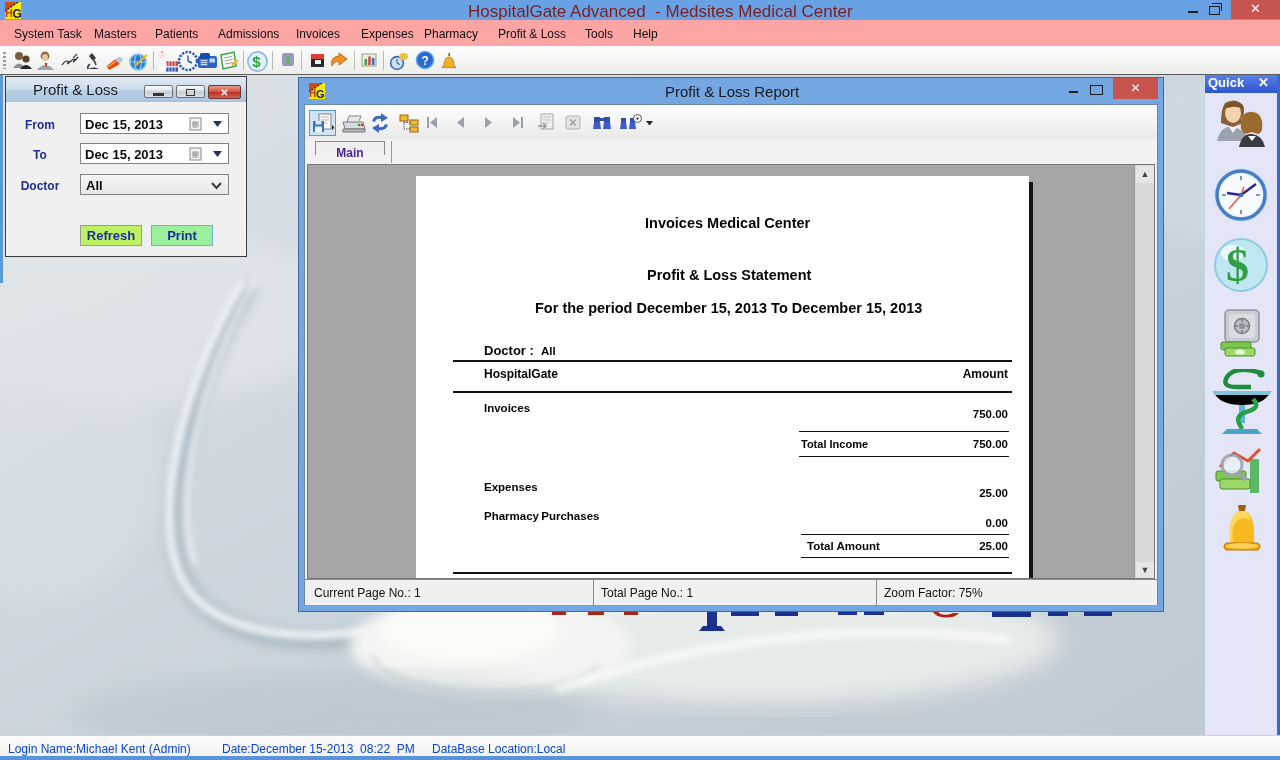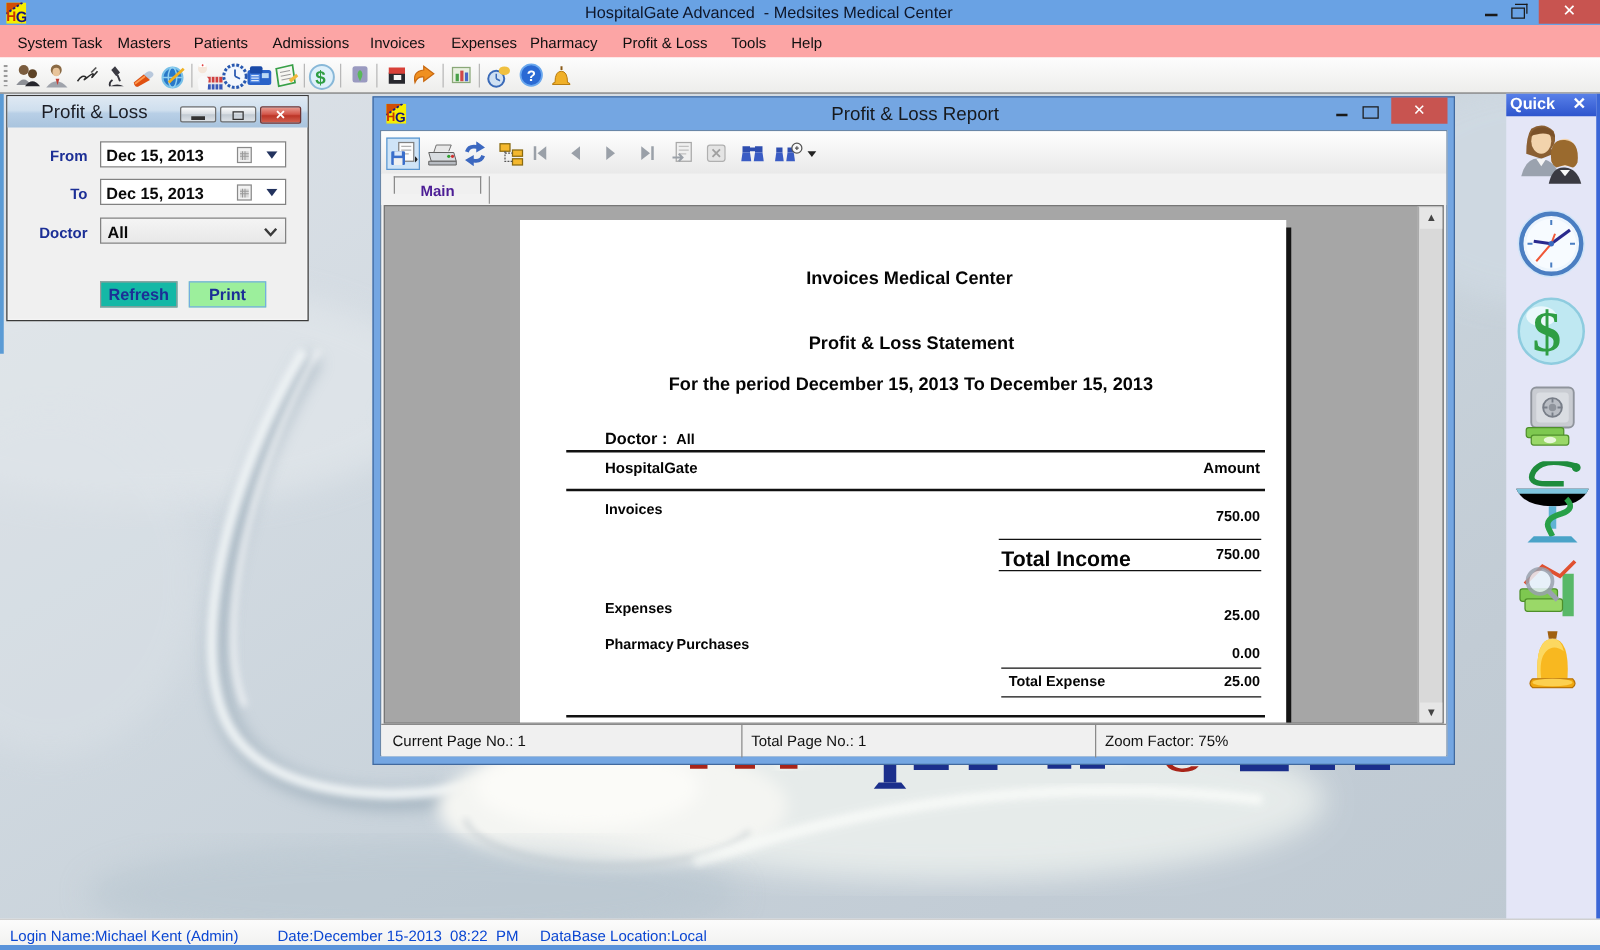--- a/index.html
+++ b/index.html
@@ -2,21 +2,21 @@
 <html><head>
 <meta charset="utf-8">
 <style>
   * { margin:0; padding:0; box-sizing:border-box; }
   html,body { width:1280px; height:760px; overflow:hidden; font-family:"Liberation Sans", sans-serif; }
   .abs { position:absolute; }
   #stage { position:relative; width:1280px; height:760px; background:#fff; }
 
   
   #titlebar { left:0; top:0; width:1280px; height:20px; background:#69a2e4; }
-  #titletext { left:468px; top:2px; font-size:13px; color:#0f172a; }
+  #titletext { left:468px; top:2px; font-size:17px; color:#7f1d1d; }
   #hglogo-main { left:5px; top:2px; }
   .winbtn-dash { left:1188px; top:11px; width:10px; height:2px; background:#1a1a1a; }
   .winbtn-rest { left:1209px; top:6px; width:11px; height:9px; border:1.5px solid #1a1a1a; background:#69a2e4; }
   .winbtn-rest2 { left:1212px; top:3px; width:10px; height:8px; border-top:1.5px solid #1a1a1a; border-right:1.5px solid #1a1a1a; }
   #closemain { left:1231px; top:0; width:49px; height:19px; background:#c85450; color:#fff; text-align:center; font-size:13px; line-height:18px; }
 
   #menubar { left:0; top:20px; width:1280px; height:26px; background:#fca5a5; font-size:12px; color:#101010; }
   #menubar span { position:absolute; top:7px; }
 
   #mtoolbar { left:0; top:46px; width:1280px; height:29px; background:linear-gradient(#fdfdfd,#ededeb); border-bottom:1px solid #5c5c5c; }
@@ -27,25 +27,25 @@
   #desktop { left:0; top:75px; width:1280px; height:660px; background:linear-gradient(150deg,#dde2e8 0%,#d2dae1 30%,#c9d3db 55%,#c2ccd5 80%,#bec9d2 100%); overflow:hidden; }
   #software { left:926px; top:535px; width:180px; font-family:"Liberation Serif",serif; font-weight:bold; font-size:29px; color:#d2251f; letter-spacing:4.5px; }
   #leftstrip { left:0; top:0; width:3px; height:208px; background:#5b9bd5; }
 
   
   #dlg { left:5px; top:1px; width:242px; height:181px; background:#f0f0f0; border:1px solid #3a3a3a; box-shadow:0 0 0 1px rgba(255,255,255,.35) inset; }
   #dlgtitle { left:0; top:0; width:240px; height:25px; background:linear-gradient(#dfe9f3,#cfdfee 45%,#b8cfe6 55%,#a9c4de); }
   #dlgtitle .t { position:absolute; left:27px; top:4px; font-size:15px; color:#1c1e26; }
   .aerobtn { position:absolute; top:8px; height:13px; border:1px solid #707070; border-radius:2px; background:linear-gradient(#fdfdfd,#d8dde2 48%,#c2cad2 52%,#dce1e6); }
   #dlgclose { left:202px; top:8px; width:33px; height:14px; border:1px solid #6e3434; border-radius:2px; background:linear-gradient(#e89a90,#d4574b 45%,#bc3527 55%,#d2604f); color:#fff; font-size:10px; font-weight:bold; text-align:center; line-height:13px; }
-  .dlglabel { position:absolute; font-size:12px; font-weight:bold; color:#1c2f96; text-align:right; width:60px; }
+  .dlglabel { position:absolute; font-size:12px; font-weight:bold; color:#1c2f96; text-align:center; width:60px; }
   .dfield { position:absolute; left:74px; width:149px; height:21px; background:#fff; border:1px solid #828282; font-size:13px; font-weight:bold; color:#0a0a0a; }
   .dfield .txt { position:absolute; left:4px; top:3px; }
   .combo { position:absolute; left:74px; width:149px; height:21px; background:linear-gradient(#f4f4f4,#e8e8e8); border:1px solid #828282; font-size:13px; font-weight:bold; color:#0a0a0a; }
-  .btn { position:absolute; top:148px; height:21px; border:1px solid #9a9a9a; background:#14b8a6; font-size:13px; font-weight:bold; color:#1c2f96; text-align:center; line-height:19px; }
+  .btn { position:absolute; top:148px; height:21px; border:1px solid #9a9a9a; background:#bef264; font-size:13px; font-weight:bold; color:#1c2f96; text-align:center; line-height:19px; }
   #btnprint { background:#9cef9c; border:1px solid #74aee0; }
 
   
   #rwin { left:298px; top:2px; width:866px; height:535px; background:#74a6e2; border:1px solid #41699e; }
   #rtitle { left:0; top:0; width:864px; height:26px; }
   #rtitle .t { position:absolute; left:368px; top:5px; font-size:15px; color:#16191d; }
   #rint { left:5px; top:26px; width:854px; height:501px; background:#f0f0f0; border:1px solid #6a87a8; }
   #rtoolbar { left:0; top:0; width:852px; height:34px; background:linear-gradient(#fefefe,#e9e9e9); }
   #rtabs { left:0; top:34px; width:852px; height:25px; background:#f2f2f2; }
   #maintab { left:10px; top:2px; width:70px; height:14px; background:#f0f0f0; border:1px solid #8a8a8a; border-bottom:none; font-size:12px; color:#4c1d95; text-align:center; line-height:22px;font-weight:bold; }
@@ -430,29 +430,29 @@
             <div class="rp" style="left:231px;top:91px;font-size:14.5px">Profit &amp; Loss Statement</div>
             <div class="rp" style="left:119px;top:124px;font-size:14.5px">For the period December 15, 2013 To December 15, 2013</div>
             <div class="rp" style="left:68px;top:167px;font-size:13px">Doctor :&nbsp; <span style="font-size:11.5px">All</span></div>
             <div class="hline" style="left:37px;top:184px;width:559px"></div>
             <div class="rp" style="left:68px;top:191px;font-size:12px">HospitalGate</div>
             <div class="rp" style="right:21px;top:191px;font-size:12px">Amount</div>
             <div class="hline" style="left:37px;top:215px;width:559px"></div>
             <div class="rp" style="left:68px;top:226px;font-size:11.5px">Invoices</div>
             <div class="rp" style="right:21px;top:232px;font-size:11.5px">750.00</div>
             <div class="hline1" style="left:383px;top:255px;width:210px"></div>
-            <div class="rp" style="left:385px;top:262px;font-size:17px">Total Income</div>
+            <div class="rp" style="left:385px;top:262px;font-size:11px">Total Income</div>
             <div class="rp" style="right:21px;top:262px;font-size:11.5px">750.00</div>
             <div class="hline1" style="left:383px;top:280px;width:210px"></div>
             <div class="rp" style="left:68px;top:305px;font-size:11.5px">Expenses</div>
             <div class="rp" style="right:21px;top:311px;font-size:11.5px">25.00</div>
             <div class="rp" style="left:68px;top:334px;font-size:11.5px">Pharmacy Purchases</div>
             <div class="rp" style="right:21px;top:341px;font-size:11.5px">0.00</div>
             <div class="hline1" style="left:385px;top:358px;width:208px"></div>
-            <div class="rp" style="left:391px;top:364px;font-size:11.5px">Total Expense</div>
+            <div class="rp" style="left:391px;top:364px;font-size:11.5px">Total Amount</div>
             <div class="rp" style="right:21px;top:364px;font-size:11.5px">25.00</div>
             <div class="hline1" style="left:385px;top:381px;width:208px"></div>
             <div class="hline" style="left:37px;top:396px;width:559px"></div>
           </div>
           <div id="rpageshadow" class="abs"></div>
           <div id="rscroll" class="abs">
             <div class="scrbtn abs" style="top:1px">▲</div>
             <div class="scrbtn abs" style="bottom:1px">▼</div>
           </div>
         </div>

